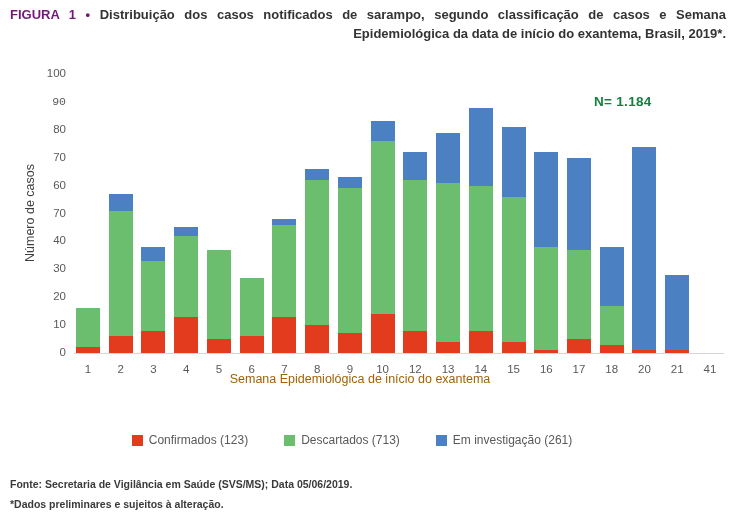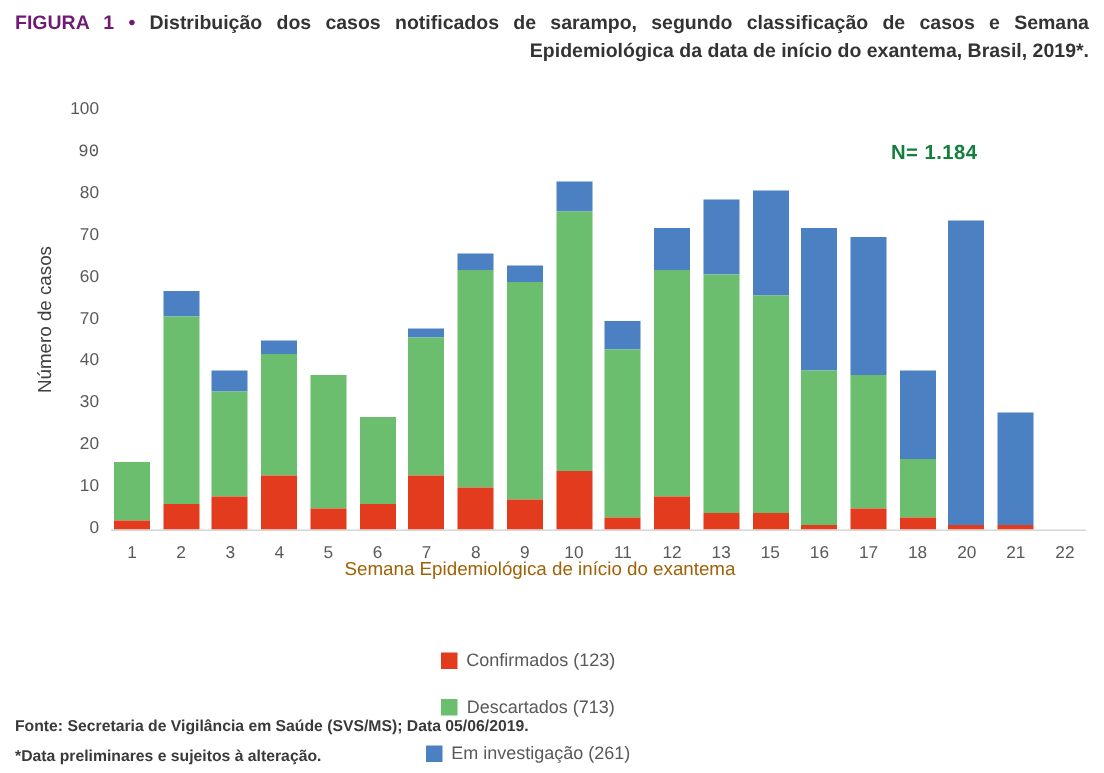--- a/index.html
+++ b/index.html
@@ -21,22 +21,22 @@
            display:flex;flex-direction:column-reverse;justify-content:flex-start;}
   .seg{width:100%;}
   .x-lab{position:absolute;top:calc(100% + 10px);left:50%;transform:translateX(-50%);
          font-size:11.5px;color:#595959;}
   .baseline{position:absolute;left:74px;top:353px;width:650px;height:1px;background:#d6d6d6;}
   .n-annotation{position:absolute;left:594px;top:94px;font-size:13.5px;
                 font-weight:bold;color:#15803d;letter-spacing:.3px;}
   .x-axis-title{position:absolute;left:0;top:372px;width:720px;text-align:center;
                 font-size:12.5px;color:#a16207;}
   .legend{position:absolute;left:0;top:433px;width:704px;display:flex;
-          justify-content:center;align-items:center;gap:17px;
-          font-size:12px;color:#595959;flex-direction:column;}
+          justify-content:center;align-items:center;gap:36px;
+          font-size:12px;color:#595959;}
   .lg-item{display:flex;align-items:center;gap:6px;}
   .lg-swatch{width:11px;height:11px;display:inline-block;}
   .footer-line{position:absolute;left:10px;font-size:10.5px;font-weight:bold;color:#3a3a3a;}
   .f1{top:478px;}
   .f2{top:498px;}
 </style>
 </head>
 <body>
 
 <div class="page">
@@ -114,38 +114,38 @@
         <div class="seg" style="height: 11.16px; background: rgb(75, 128, 194);"></div>
         <div class="x-lab">9</div>
       </div>
       <div class="bar-col">
         <div class="seg" style="height: 39.06px; background: rgb(226, 59, 30);"></div>
         <div class="seg" style="height: 172.98px; background: rgb(108, 190, 111);"></div>
         <div class="seg" style="height: 19.53px; background: rgb(75, 128, 194);"></div>
         <div class="x-lab">10</div>
       </div>
       <div class="bar-col">
-        <div class="seg" style="height: 8.37px; background: rgb(226, 59, 30);"></div>
-        <div class="seg" style="height: 111.6px; background: rgb(108, 190, 111);"></div>
-        <div class="seg" style="height: 19.53px; background: rgb(75, 128, 194);"></div>
-        <div class="x-lab">11</div>
-      </div>
-      <div class="bar-col">
         <div class="seg" style="height: 22.32px; background: rgb(226, 59, 30);"></div>
         <div class="seg" style="height: 150.66px; background: rgb(108, 190, 111);"></div>
         <div class="seg" style="height: 27.9px; background: rgb(75, 128, 194);"></div>
         <div class="x-lab">12</div>
       </div>
       <div class="bar-col">
         <div class="seg" style="height: 11.16px; background: rgb(226, 59, 30);"></div>
         <div class="seg" style="height: 159.03px; background: rgb(108, 190, 111);"></div>
         <div class="seg" style="height: 50.22px; background: rgb(75, 128, 194);"></div>
         <div class="x-lab">13</div>
       </div>
       <div class="bar-col">
+        <div class="seg" style="height: 22.32px; background: rgb(226, 59, 30);"></div>
+        <div class="seg" style="height: 145.08px; background: rgb(108, 190, 111);"></div>
+        <div class="seg" style="height: 78.12px; background: rgb(75, 128, 194);"></div>
+        <div class="x-lab">14</div>
+      </div>
+      <div class="bar-col">
         <div class="seg" style="height: 11.16px; background: rgb(226, 59, 30);"></div>
         <div class="seg" style="height: 145.08px; background: rgb(108, 190, 111);"></div>
         <div class="seg" style="height: 69.75px; background: rgb(75, 128, 194);"></div>
         <div class="x-lab">15</div>
       </div>
       <div class="bar-col">
         <div class="seg" style="height: 2.79px; background: rgb(226, 59, 30);"></div>
         <div class="seg" style="height: 103.23px; background: rgb(108, 190, 111);"></div>
         <div class="seg" style="height: 94.86px; background: rgb(75, 128, 194);"></div>
         <div class="x-lab">16</div>
@@ -166,21 +166,21 @@
         <div class="seg" style="height: 2.79px; background: rgb(226, 59, 30);"></div>
         <div class="seg" style="height: 203.67px; background: rgb(75, 128, 194);"></div>
         <div class="x-lab">20</div>
       </div>
       <div class="bar-col">
         <div class="seg" style="height: 2.79px; background: rgb(226, 59, 30);"></div>
         <div class="seg" style="height: 75.33px; background: rgb(75, 128, 194);"></div>
         <div class="x-lab">21</div>
       </div>
       <div class="bar-col">
-        <div class="x-lab">22</div>
+        <div class="x-lab">41</div>
       </div>
     </div>
 
   <div class="baseline"></div>
 
   <div class="n-annotation">N= 1.184</div>
 
   <div class="x-axis-title">Semana Epidemiológica de início do exantema</div>
 
   <div class="legend" id="legend">
@@ -192,15 +192,15 @@
         <span class="lg-swatch" style="background: rgb(108, 190, 111);"></span>
         <span>Descartados (713)</span>
       </div>
       <div class="lg-item">
         <span class="lg-swatch" style="background: rgb(75, 128, 194);"></span>
         <span>Em investigação (261)</span>
       </div>
     </div>
 
   <div class="footer-line f1">Fonte: Secretaria de Vigilância em Saúde (SVS/MS); Data 05/06/2019.</div>
-  <div class="footer-line f2">*Data preliminares e sujeitos à alteração.</div>
+  <div class="footer-line f2">*Dados preliminares e sujeitos à alteração.</div>
 
 </div>
 
 </body></html>

